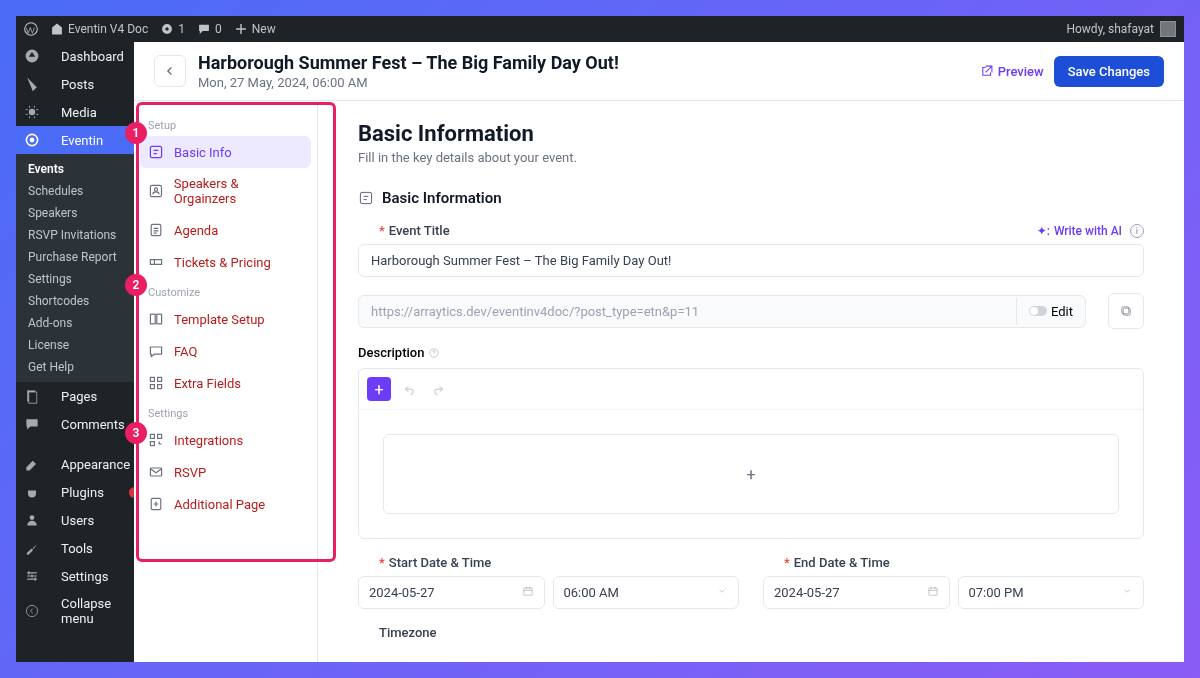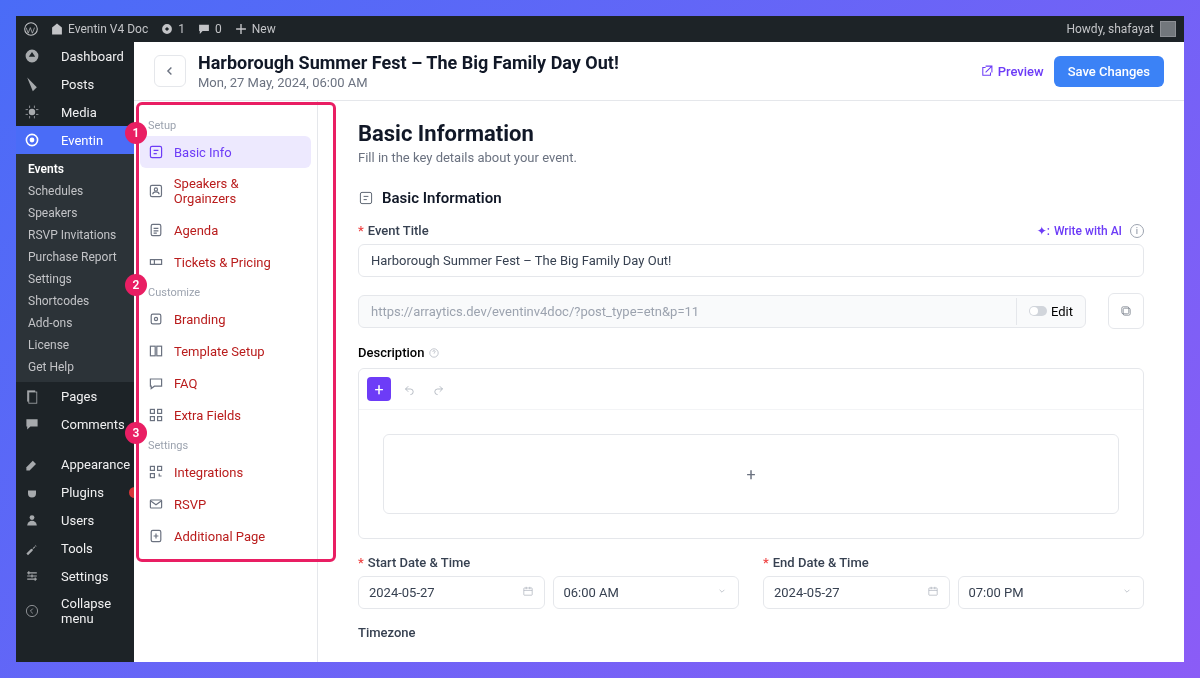--- a/index.html
+++ b/index.html
@@ -38,21 +38,21 @@
 .back-btn svg { width: 14px; height: 14px; stroke: #6b7280; }
 .event-title { font-size: 18px; font-weight: 700; color: #111827; }
 .event-date { font-size: 13px; color: #6b7280; margin-top: 2px; }
 .header-actions { display: flex; align-items: center; gap: 10px; }
 .preview-link { display: flex; align-items: center; gap: 4px; color: #6d3cf7; font-size: 13px; font-weight: 500; cursor: pointer; }
 .preview-link svg { width: 14px; height: 14px; stroke: #6d3cf7; }
 .btn-outline { border: 1px solid #c7b8f7; color: #6d3cf7; background: #fff; padding: 7px 14px; border-radius: 6px 0 0 6px; font-size: 13px; font-weight: 500; cursor: pointer; }
 .btn-dropdown { border: 1px solid #c7b8f7; border-left: none; background: #fff; padding: 7px 8px; border-radius: 0 6px 6px 0; cursor: pointer; }
 .btn-dropdown svg { width: 12px; height: 12px; stroke: #6d3cf7; }
 .btn-group { display: flex; }
-.btn-primary { background: #3b82f6; color: #fff; border: none; padding: 8px 14px; border-radius: 6px; font-size: 13px; font-weight: 500; cursor: pointer; }
+.btn-primary { background: #1d4ed8; color: #fff; border: none; padding: 8px 14px; border-radius: 6px; font-size: 13px; font-weight: 500; cursor: pointer; }
 
 
 .event-body { flex: 1; display: flex; overflow: hidden; }
 
 
 .setup-sidebar { width: 184px; border-right: 1px solid #e5e7eb; padding: 10px 0; flex-shrink: 0; position: relative; }
 .setup-sidebar .section-label { font-size: 11px; color: #9ca3af; padding: 8px 14px 4px; }
 .setup-sidebar .setup-item { display: flex; align-items: center; gap: 10px; padding: 8px 14px; color: #b91c1c; font-size: 13px; cursor: pointer; }
 .setup-sidebar .setup-item svg { width: 16px; height: 16px; stroke: #6b7280; fill: none; stroke-width: 1.5; }
 .setup-sidebar .setup-item.active { background: #ede9fe; color: #6d3cf7; border-radius: 6px; margin: 0 6px; padding-left: 8px; }
@@ -62,21 +62,21 @@
 .highlight-box { position: absolute; border: 3px solid #e91e63; border-radius: 6px; pointer-events: none; }
 .num-badge { position: absolute; width: 22px; height: 22px; background: #e91e63; color: #fff; border-radius: 50%; display: flex; align-items: center; justify-content: center; font-size: 12px; font-weight: 600; }
 
 
 .form-area { flex: 1; padding: 20px 40px; overflow-y: auto; }
 .page-heading { font-size: 22px; font-weight: 700; color: #111827; margin-bottom: 4px; }
 .page-sub { font-size: 13px; color: #6b7280; margin-bottom: 24px; }
 .section-title { display: flex; align-items: center; gap: 8px; font-size: 15px; font-weight: 600; color: #111827; margin-bottom: 16px; }
 .section-title svg { width: 16px; height: 16px; stroke: #374151; fill: none; }
 .form-row { margin-bottom: 16px; }
-.form-label { font-size: 13px; font-weight: 500; color: #374151; margin-bottom: 6px; display: flex; align-items: center; justify-content: space-between; }
+.form-label { font-size: 13px; font-weight: 500; color: #374151; margin-bottom: 6px; display: flex; align-items: center; justify-content: space-between; margin-left: 21px; }
 .required { color: #ef4444; margin-right: 4px; }
 .write-ai { color: #6d3cf7; font-size: 12px; font-weight: 500; display: flex; align-items: center; gap: 4px; cursor: pointer; }
 .form-input { width: 100%; border: 1px solid #e5e7eb; border-radius: 6px; padding: 8px 12px; font-size: 13px; color: #374151; }
 .url-group { display: flex; gap: 22px; align-items: center; }
 .url-input { flex: 1; display: flex; align-items: center; border: 1px solid #e5e7eb; border-radius: 6px; background: #f9fafb; overflow: hidden; }
 .url-input input { flex: 1; border: none; background: transparent; padding: 8px 12px; font-size: 13px; color: #9ca3af; }
 .url-input .edit-btn { padding: 6px 12px; border-left: 1px solid #e5e7eb; display: flex; align-items: center; gap: 4px; cursor: pointer; font-size: 13px; }
 .url-input .edit-btn .toggle { width: 18px; height: 10px; background: #d1d5db; border-radius: 5px; position: relative; }
 .url-input .edit-btn .toggle::after { content: ''; position: absolute; width: 8px; height: 8px; background: #fff; border-radius: 50%; left: 1px; top: 1px; }
 .copy-btn { width: 36px; height: 36px; border: 1px solid #e5e7eb; border-radius: 6px; display: flex; align-items: center; justify-content: center; cursor: pointer; }
@@ -289,27 +289,20 @@
           <div class="setup-item">
               <svg viewBox="0 0 20 20">
                 <path d="M3 7h14v6H3zM8 7v6"></path>
               </svg>
               <span>Tickets &amp; Pricing</span>
             </div>
 
           <div class="section-label">Customize</div>
           <div class="setup-item">
               <svg viewBox="0 0 20 20">
-                <rect x="4" y="4" width="12" height="12" rx="2"></rect>
-                <circle cx="10" cy="10" r="2"></circle>
-              </svg>
-              <span>Branding</span>
-            </div>
-          <div class="setup-item">
-              <svg viewBox="0 0 20 20">
                 <rect x="3" y="4" width="6" height="12"></rect>
                 <rect x="11" y="4" width="6" height="12"></rect>
               </svg>
               <span>Template Setup</span>
             </div>
           <div class="setup-item">
               <svg viewBox="0 0 20 20">
                 <path d="M3 5h14v9H8l-4 3v-3H3z"></path>
               </svg>
               <span>FAQ</span>

